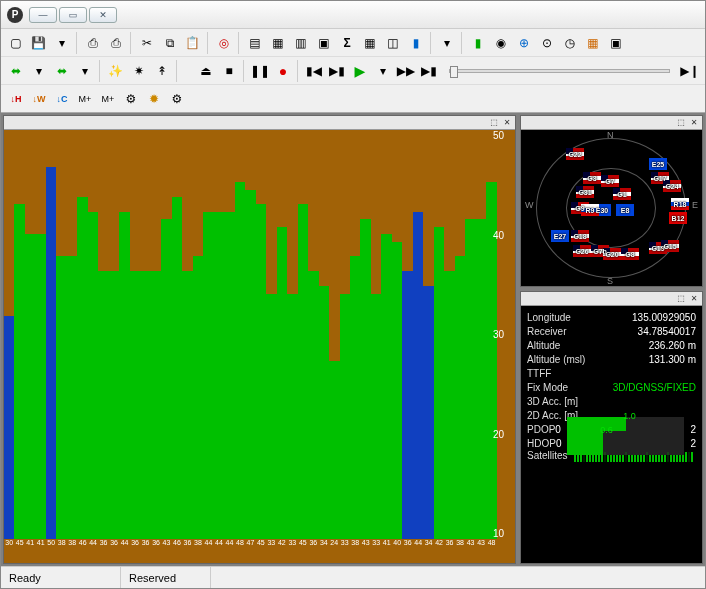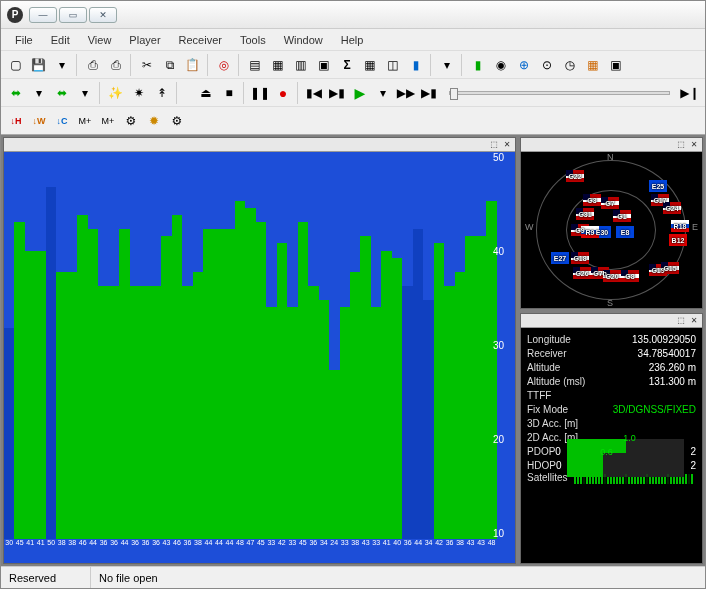--- a/index.html
+++ b/index.html
@@ -16,21 +16,21 @@
 .tbtn { width: 22px; height: 22px; display: flex; align-items: center; justify-content: center; border: 1px solid transparent; cursor: pointer; font-size: 12px; }
 .tsep { width: 3px; height: 22px; border-left: 1px solid #ccc; margin: 0 2px; }
 .play { color: #0a0; font-size: 14px; }
 .rec { color: #d00; font-size: 14px; }
 .slider-track { flex: 1; height: 4px; background: #ddd; border: 1px solid #aaa; margin: 0 8px; position: relative; }
 .slider-thumb { position: absolute; left: 0; top: -4px; width: 8px; height: 12px; background: #f0f0f0; border: 1px solid #888; }
 .content { flex: 1; display: flex; background: #808080; padding: 2px; gap: 4px; overflow: hidden; }
 .leftpane { flex: 1; display: flex; flex-direction: column; background: #000; border: 1px solid #666; }
 .pane-hdr { height: 14px; background: #e8e8e8; display: flex; justify-content: flex-end; align-items: center; padding: 0 3px; gap: 3px; border-bottom: 1px solid #999; }
 .pane-hdr span { width: 10px; height: 10px; font-size: 8px; color: #333; cursor: pointer; display: flex; align-items: center; justify-content: center; }
-.signal-chart { flex: 1; position: relative; background: #1d4ed8; overflow: hidden; }
+.signal-chart { flex: 1; position: relative; background: #a16207; overflow: hidden; }
 .y-axis { position: absolute; right: 2px; top: 0; bottom: 24px; width: 20px; display: flex; flex-direction: column; justify-content: space-between; color: #fff; font-size: 10px; pointer-events: none; z-index: 5; }
 .bars { position: absolute; left: 0; right: 18px; top: 0; bottom: 24px; display: flex; align-items: flex-end; }
 .bar { flex: 1; min-width: 0; background: #00c000; position: relative; margin: 0 0px; }
 .bar.blue { background: #1040c0; }
 .x-labels { position: absolute; left: 0; right: 18px; bottom: 0; height: 24px; display: flex; color: #fff; font-size: 7px; overflow: hidden; }
 .x-labels div { flex: 1; text-align: center; writing-mode: horizontal-tb; line-height: 1; }
 .rightcol { width: 183px; display: flex; flex-direction: column; gap: 4px; }
 .skyview { height: 172px; background: #000; border: 1px solid #666; display: flex; flex-direction: column; }
 .sky-plot { flex: 1; position: relative; }
 .sky-circle { position: absolute; border: 1px solid #555; border-radius: 50%; }
@@ -65,30 +65,20 @@
 
   <div class="titlebar">
     <div class="appicon">P</div>
     <div class="winbtns">
       <div class="winbtn">—</div>
       <div class="winbtn">▭</div>
       <div class="winbtn">✕</div>
     </div>
   </div>
 
-  <div class="menubar">
-    <div class="menuitem">File</div>
-    <div class="menuitem">Edit</div>
-    <div class="menuitem">View</div>
-    <div class="menuitem">Player</div>
-    <div class="menuitem">Receiver</div>
-    <div class="menuitem">Tools</div>
-    <div class="menuitem">Window</div>
-    <div class="menuitem">Help</div>
-  </div>
 
   <div class="toolbar">
     <div class="tbtn">▢</div>
     <div class="tbtn">💾</div>
     <div class="tbtn">▾</div>
     <div class="tsep"></div>
     <div class="tbtn">⎙</div>
     <div class="tbtn">⎙</div>
     <div class="tsep"></div>
     <div class="tbtn">✂</div>
@@ -457,17 +447,17 @@
                 <div class="sat-tick"></div>
               </div>
           </div>
         </div>
       </div>
 
     </div>
   </div>
 
   <div class="statusbar">
+    <div class="status-cell" style="width:120px">Ready</div>
     <div class="status-cell" style="width:90px">Reserved</div>
-    <div class="status-cell" style="width:80px;border-right:none">No file open</div>
   </div>
 
 </div>
 
 </body></html>

